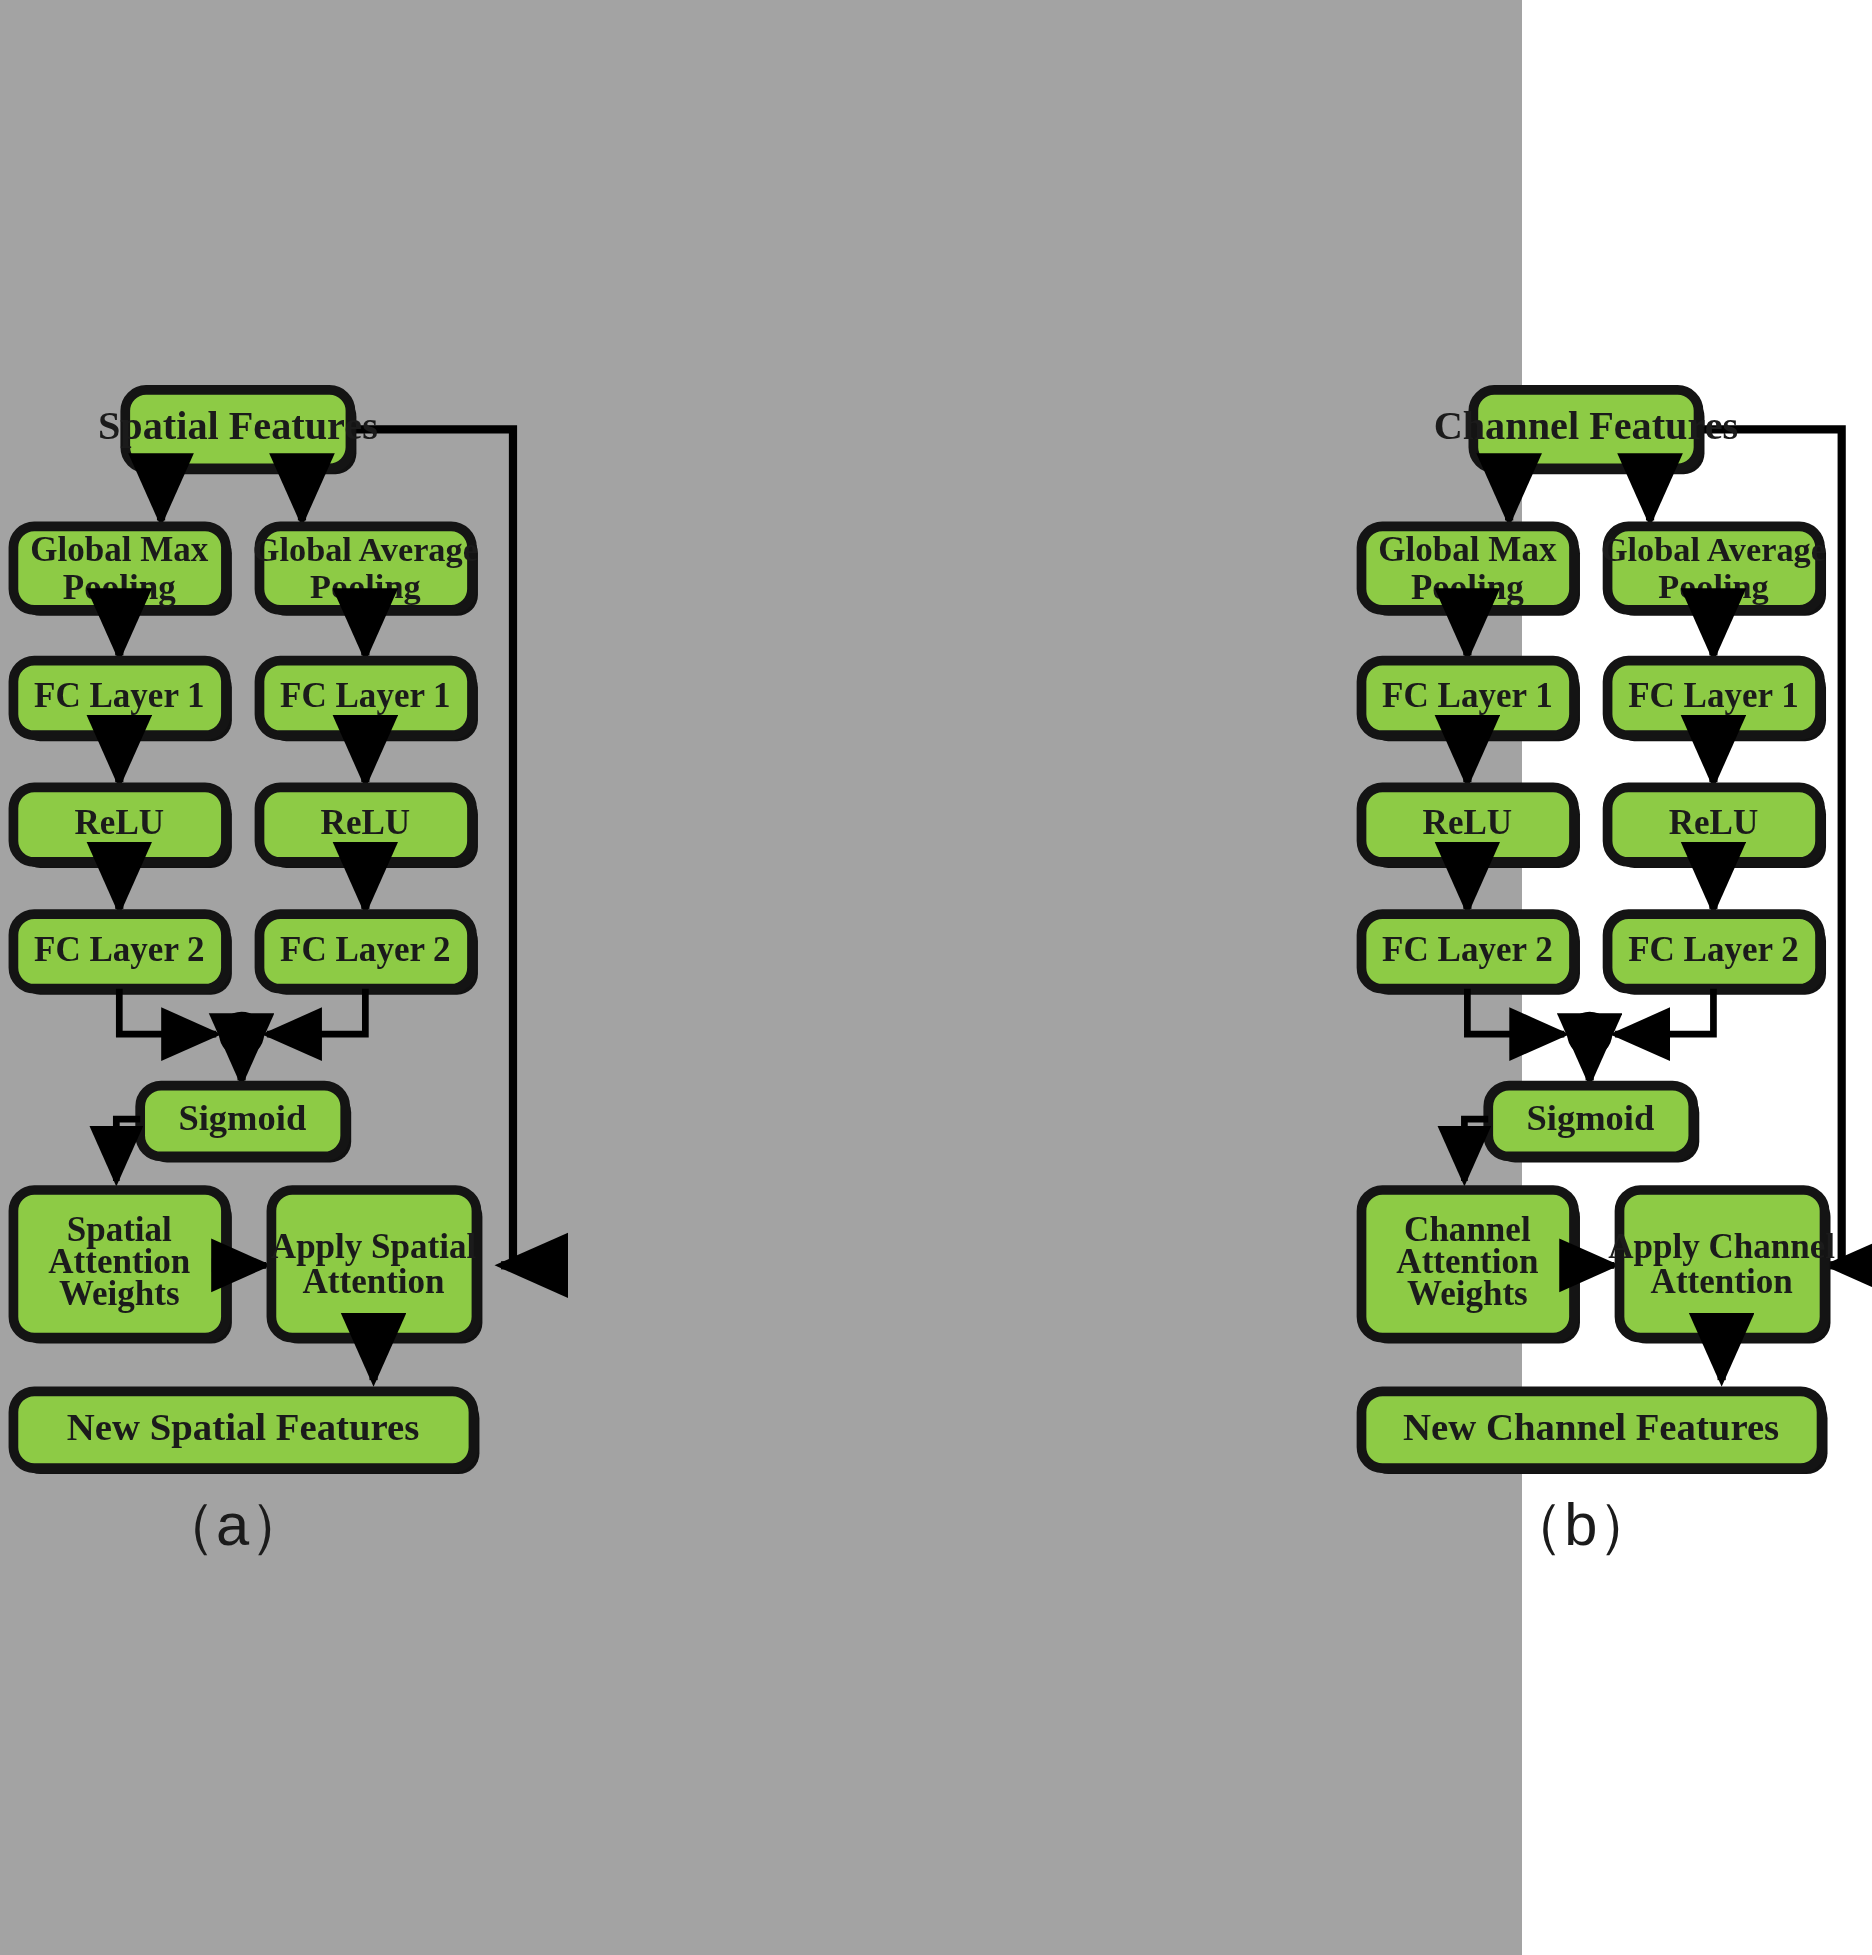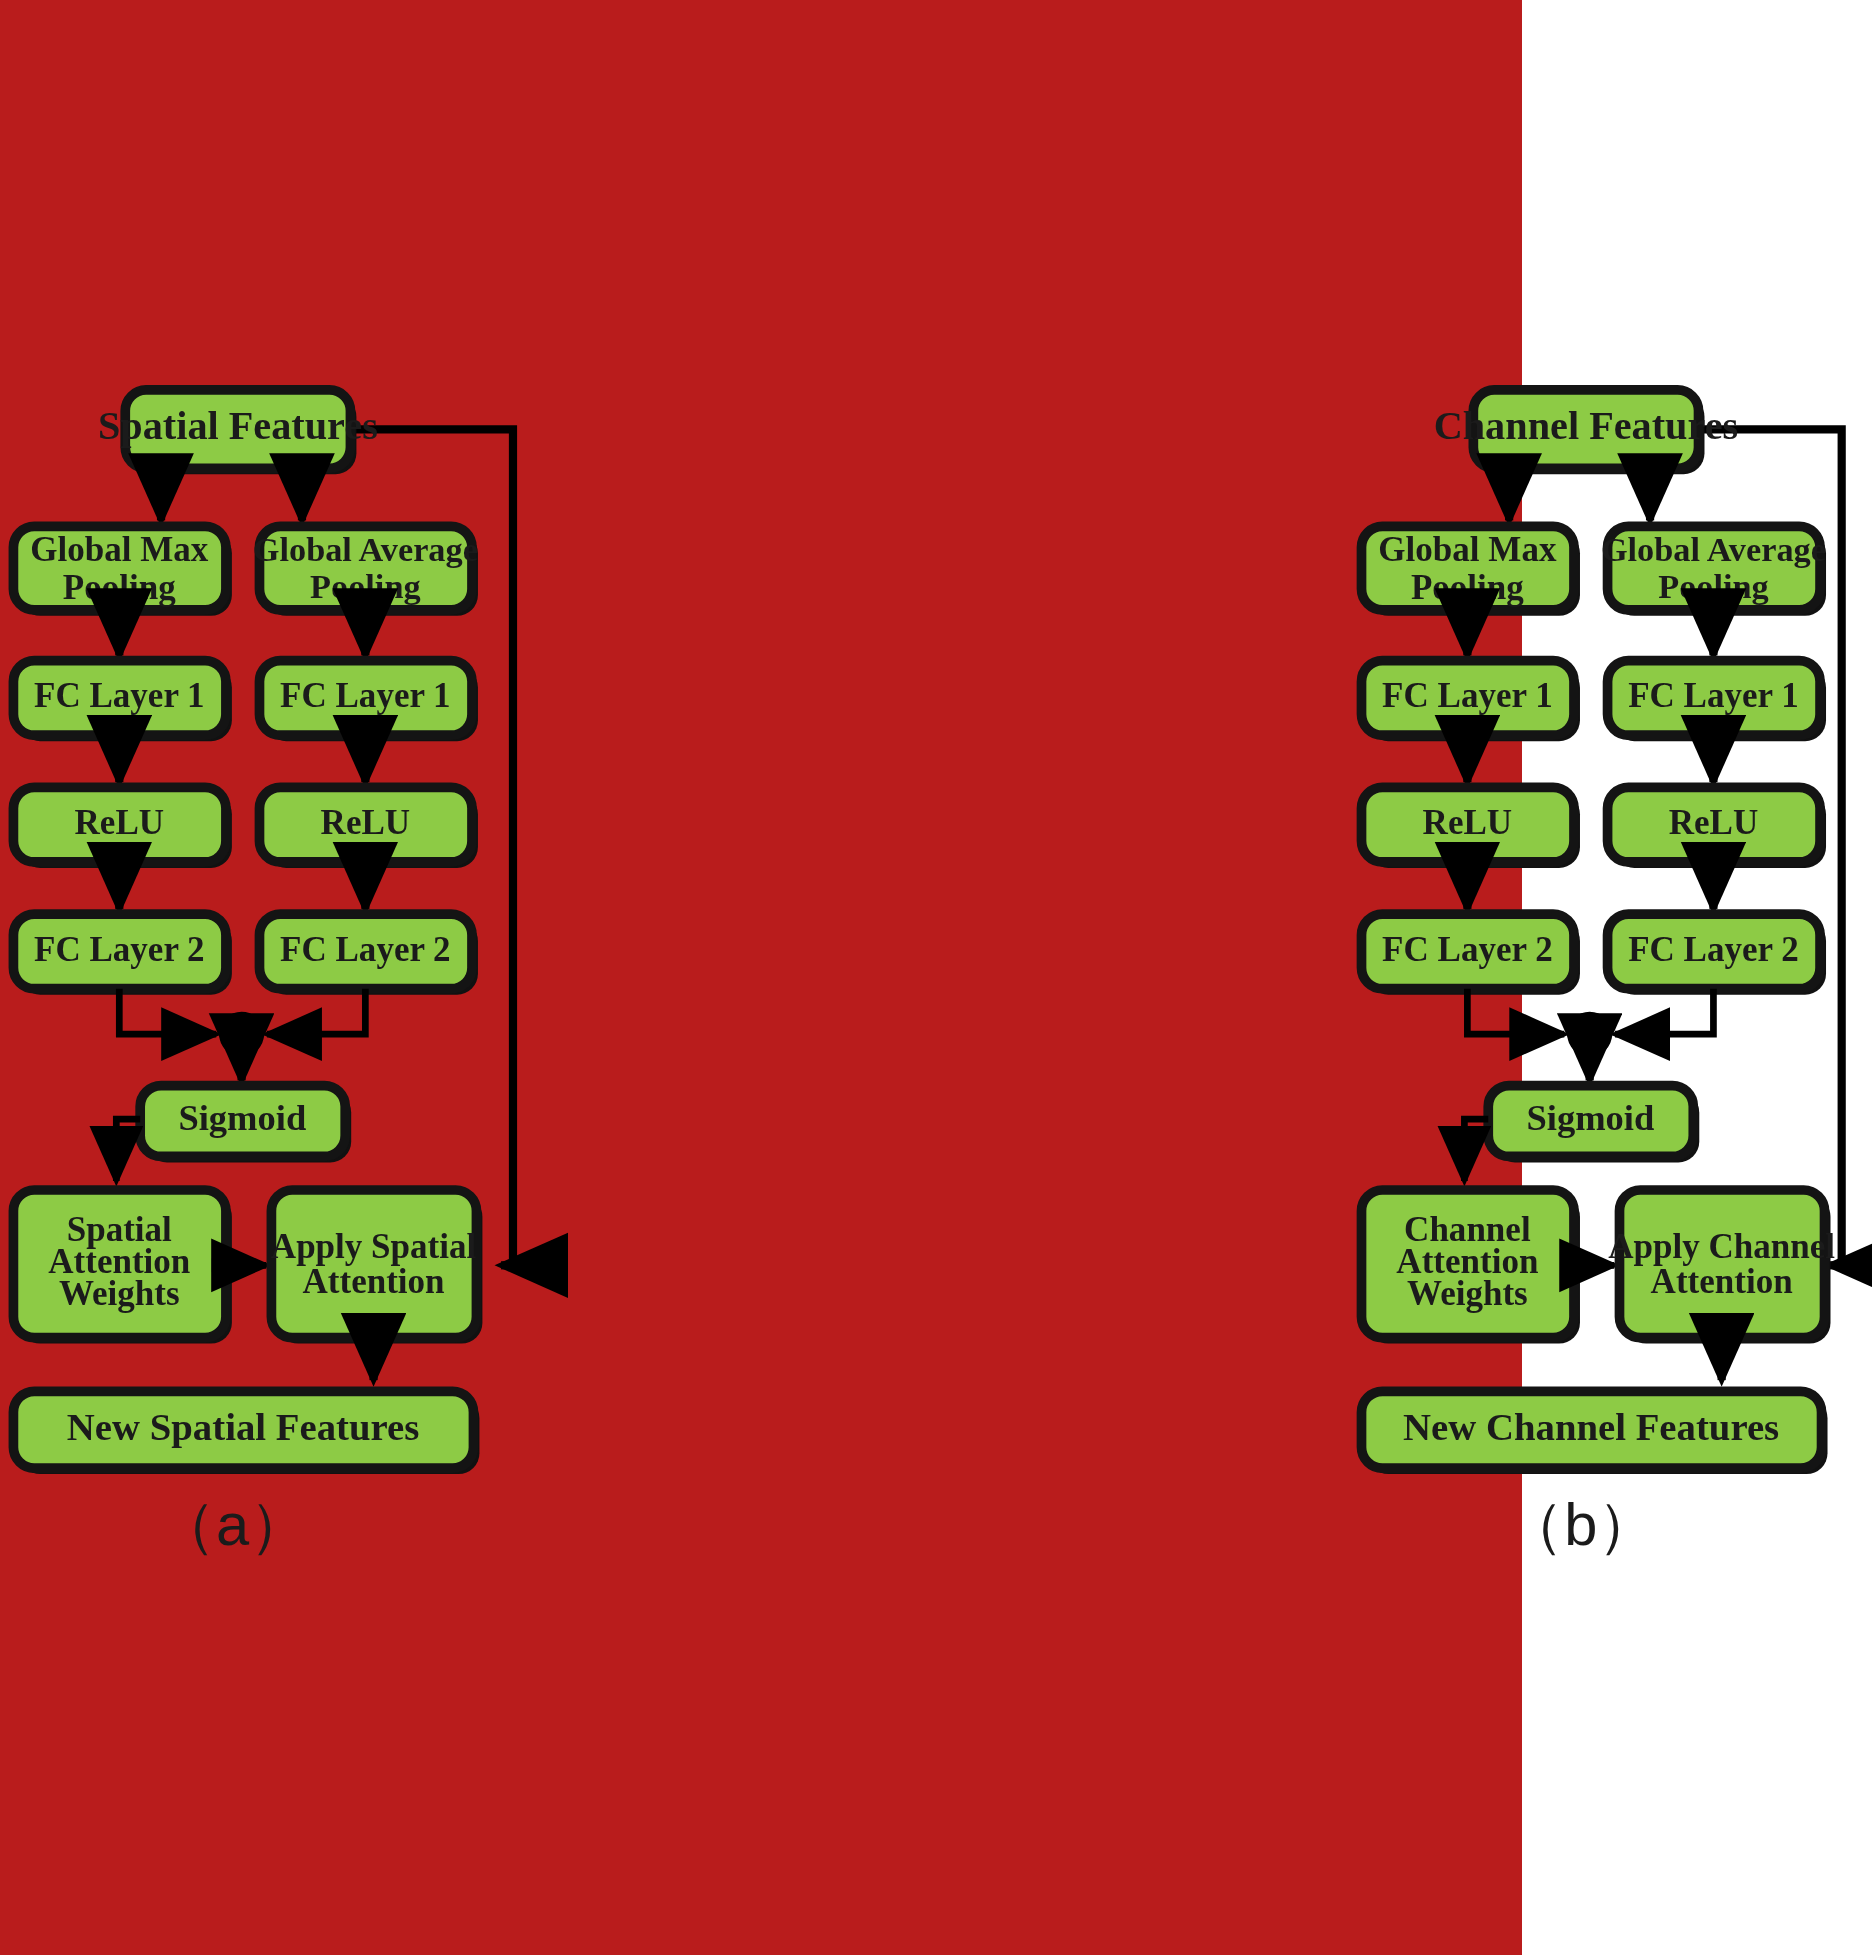--- a/index.html
+++ b/index.html
@@ -1,17 +1,17 @@
 <!DOCTYPE html>
 <html style="font-size:12px"><head>
 <meta charset="utf-8">
 <style>
   html,body{margin:0;padding:0;background:#ffffff;}
   body{width:1873px;height:1955px;overflow:hidden;font-family:"Liberation Serif",serif;}
-  #stage{position:relative;width:1522px;height:1955px;background:#b91c1c;}
+  #stage{position:relative;width:1522px;height:1955px;background:#a3a3a3;}
   svg#diagram{display:block;width:1873px;height:1955px;}
   .node-rect{fill:#8DCB45;stroke:#141414;stroke-width:13;}
   .node-shadow{fill:#111111;}
   .node-label{font-family:"Liberation Serif",serif;font-weight:bold;fill:#1b1b1b;text-anchor:middle;dominant-baseline:middle;}
   .edge{stroke:#000000;fill:none;stroke-linecap:butt;stroke-linejoin:miter;}
   .edge-thick{stroke-width:11;}
   .edge-thin{stroke-width:9;}
   .sum-circle{fill:#ffffff;stroke:#000000;stroke-width:8;}
   .sum-cross{stroke:#000000;stroke-width:8;}
   .arrowhead{fill:#000000;}

